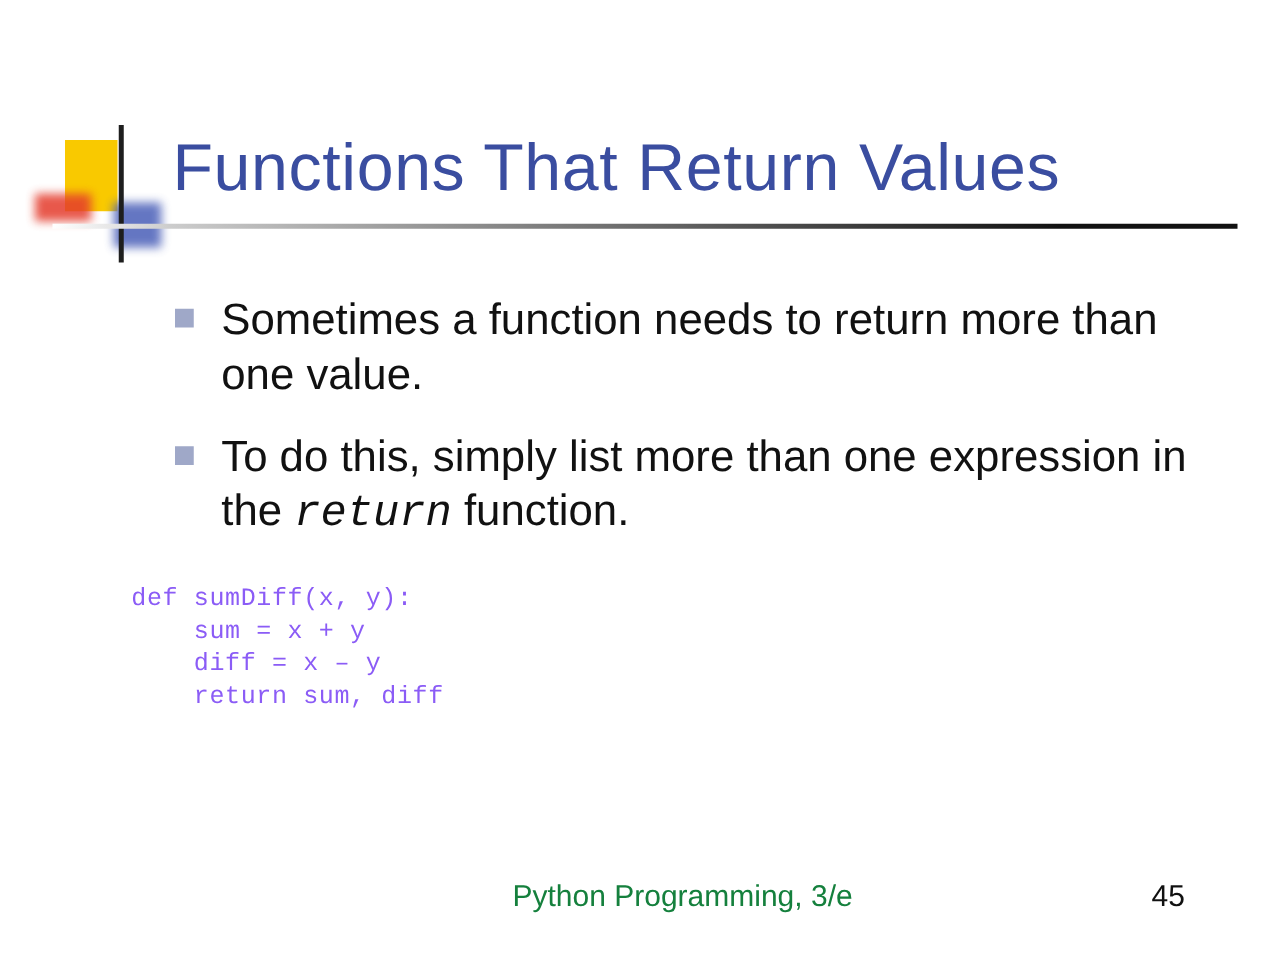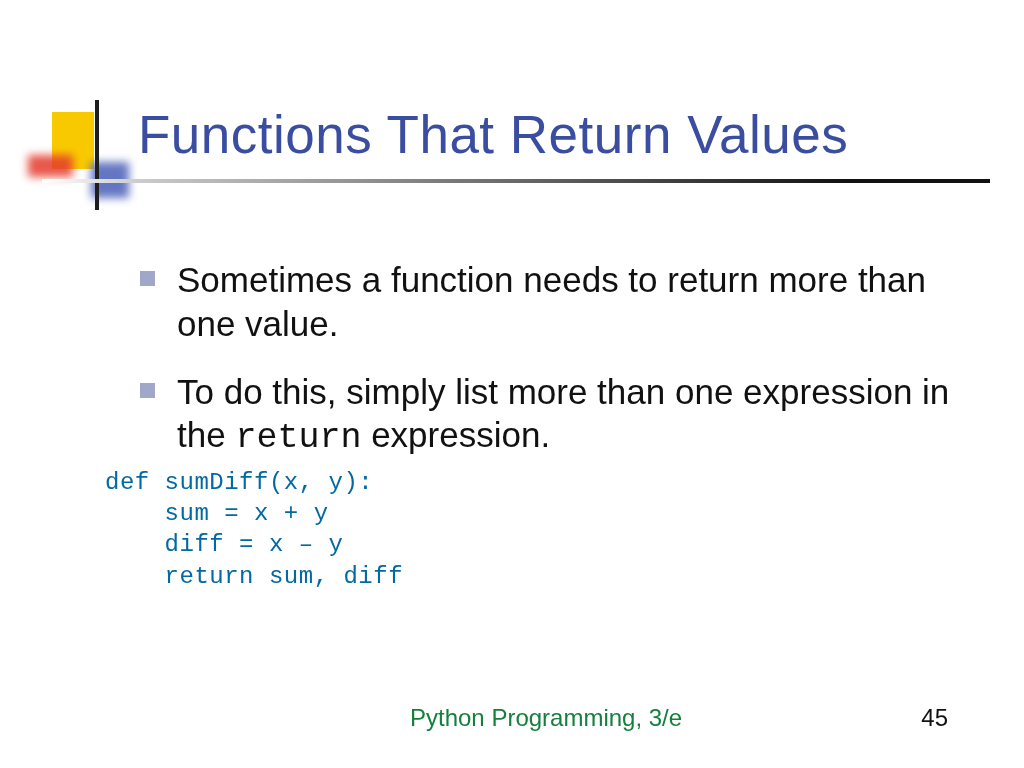--- a/index.html
+++ b/index.html
@@ -74,45 +74,45 @@
   .body {
     position: absolute;
     left: 140px;
     top: 234px;
     width: 820px;
   }
   .bullet {
     display: flex;
     align-items: flex-start;
     margin-bottom: 22px;
-    margin-top: 24px;
   }
   .bullet-mark {
     width: 15px;
     height: 15px;
     background: #9fa8c8;
     margin-top: 13px;
     margin-right: 22px;
     flex-shrink: 0;
   }
   .bullet-text {
     font-size: 35px;
     color: #111;
     line-height: 1.25;
   }
   .mono {
     font-family: "Courier New", Courier, monospace;
+    font-style: italic;
   }
   .code-block {
     position: absolute;
     left: 105px;
     top: 467px;
     font-family: "Courier New", Courier, monospace;
-    font-size: 24px;
-    color: #0369a1;
+    font-size: 20px;
+    color: #8b5cf6;
     line-height: 1.3;
     white-space: pre;
     letter-spacing: 0.5px;
   }
   .footer-left {
     position: absolute;
     left: 410px;
     bottom: 36px;
     font-size: 24px;
     color: #15803d;
@@ -142,21 +142,21 @@
   <div class="body">
     <div class="bullet">
       <div class="bullet-mark"></div>
       <div class="bullet-text">
         <span>Sometimes a function needs to return more than one value.</span>
       </div>
     </div>
     <div class="bullet">
       <div class="bullet-mark"></div>
       <div class="bullet-text">
-        <span>To do this, simply list more than one expression in the </span><span class="mono">return</span><span> expression.</span>
+        <span>To do this, simply list more than one expression in the </span><span class="mono">return</span><span> function.</span>
       </div>
     </div>
   </div>
 
   <div class="code-block">def sumDiff(x, y):
     sum = x + y
     diff = x – y
     return sum, diff</div>
 
   <div class="footer-left">Python Programming, 3/e</div>

